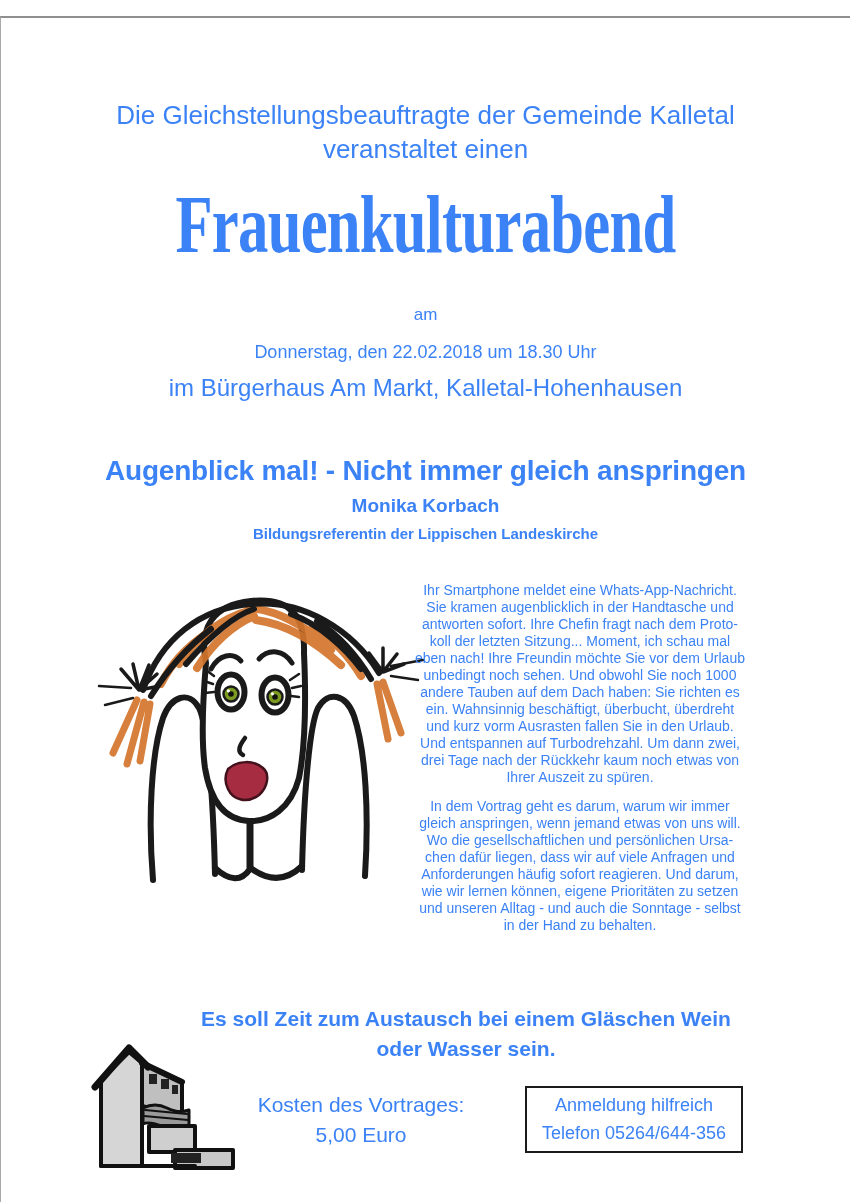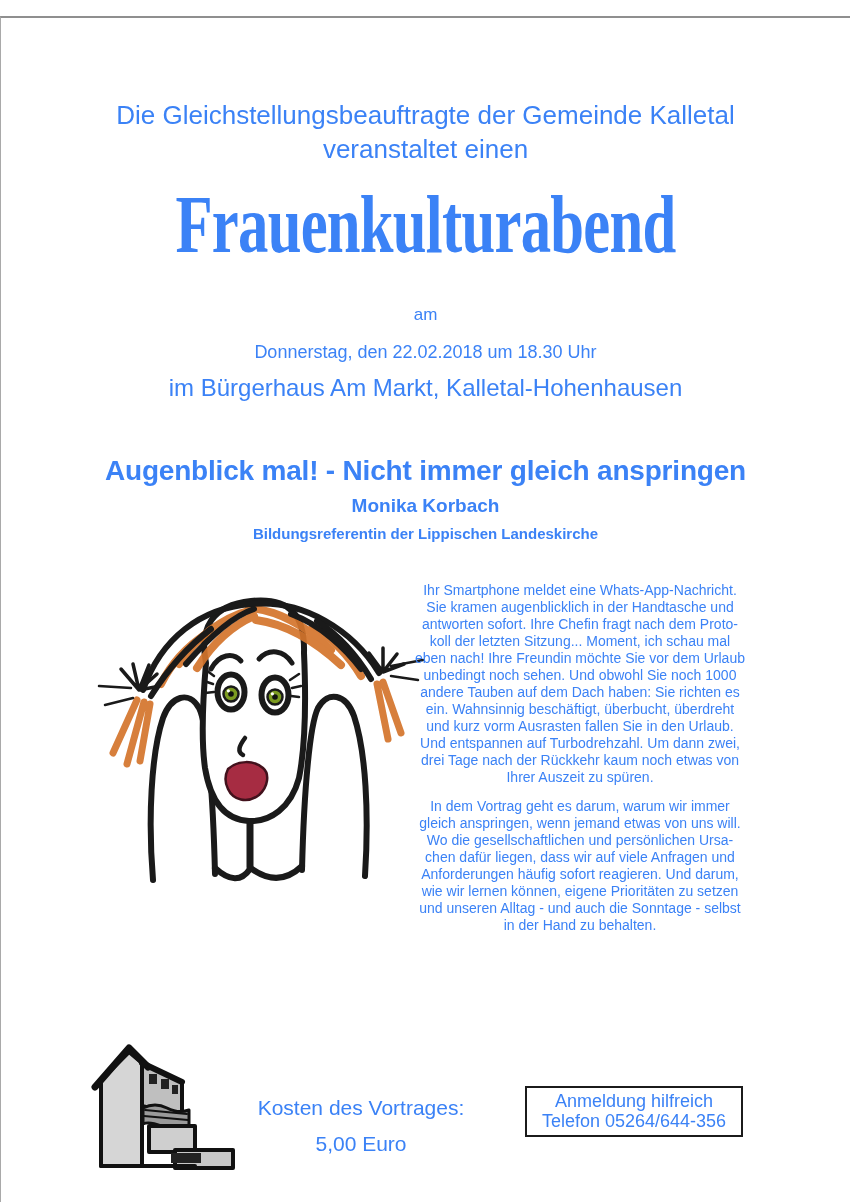--- a/index.html
+++ b/index.html
@@ -27,25 +27,25 @@
   .speaker  { top:477px; left:0; width:100%; font-size:19px; font-weight:bold; }
   .role     { top:507px; left:0; width:100%; font-size:15px; font-weight:bold; }
 
   .woman-svg    { left:90px;  top:550px; }
   .building-svg { left:88px;  top:1026px; }
 
   .bodycol { left:400px; top:564px; width:358px; font-size:14px; line-height:17px; }
   .bodycol p { margin:0 0 12px 0; }
 
   .closing { top:986px; left:80px; width:770px; font-size:21px; line-height:30px; font-weight:bold; }
-  .cost    { left:210px; top:1072px; width:300px; font-size:21px; line-height:36px; }
+  .cost    { left:210px; top:1072px; width:300px; font-size:21px; line-height:30px; }
   .regbox  {
     left:524px; top:1068px; width:214px;
     border:2px solid #1b1b1b; padding:3px 0 4px;
-    font-size:18px; line-height:20px;
+    font-size:18px; line-height:28px;
   }
 </style>
 </head>
 <body>
 
 <div class="page">
 
   <div class="abs center intro multiline">Die Gleichstellungsbeauftragte der Gemeinde Kalletal
 veranstaltet einen</div>
 
@@ -137,20 +137,22 @@
     <p class="multiline">In dem Vortrag geht es darum, warum wir immer
 gleich anspringen, wenn jemand etwas von uns will.
 Wo die gesellschaftlichen und persönlichen Ursa-
 chen dafür liegen, dass wir auf viele Anfragen und
 Anforderungen häufig sofort reagieren. Und darum,
 wie wir lernen können, eigene Prioritäten zu setzen
 und unseren Alltag - und auch die Sonntage - selbst
 in der Hand zu behalten.</p>
   </div>
 
+  <div class="abs center closing multiline">Es soll Zeit zum Austausch bei einem Gläschen Wein
+oder Wasser sein.</div>
 
   <svg class="abs building-svg" width="152" height="142" viewBox="0 0 152 142">
     <g stroke="#111111" stroke-linejoin="round" stroke-linecap="round">
       <polygon points="12,36 40,8 53,19 53,122 12,122" fill="#d6d6d6" stroke-width="4"></polygon>
       <polygon points="53,19 93,38 93,72 53,62" fill="#bfbfbf" stroke-width="4"></polygon>
       <path d="M6 43 L40 4 L59 23" fill="none" stroke-width="7"></path>
       <path d="M53 19 L93 38" fill="none" stroke-width="6"></path>
       <g fill="#222222" stroke="none">
         <rect x="60" y="30" width="8" height="10"></rect>
         <rect x="72" y="35" width="8" height="10"></rect>

